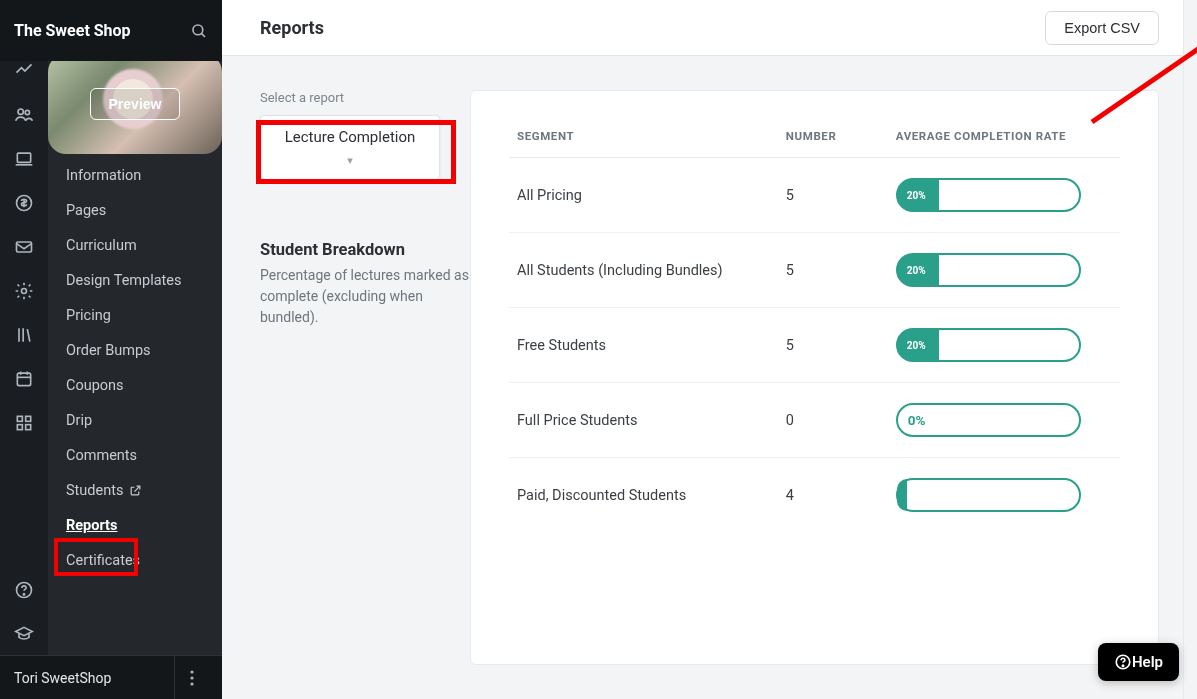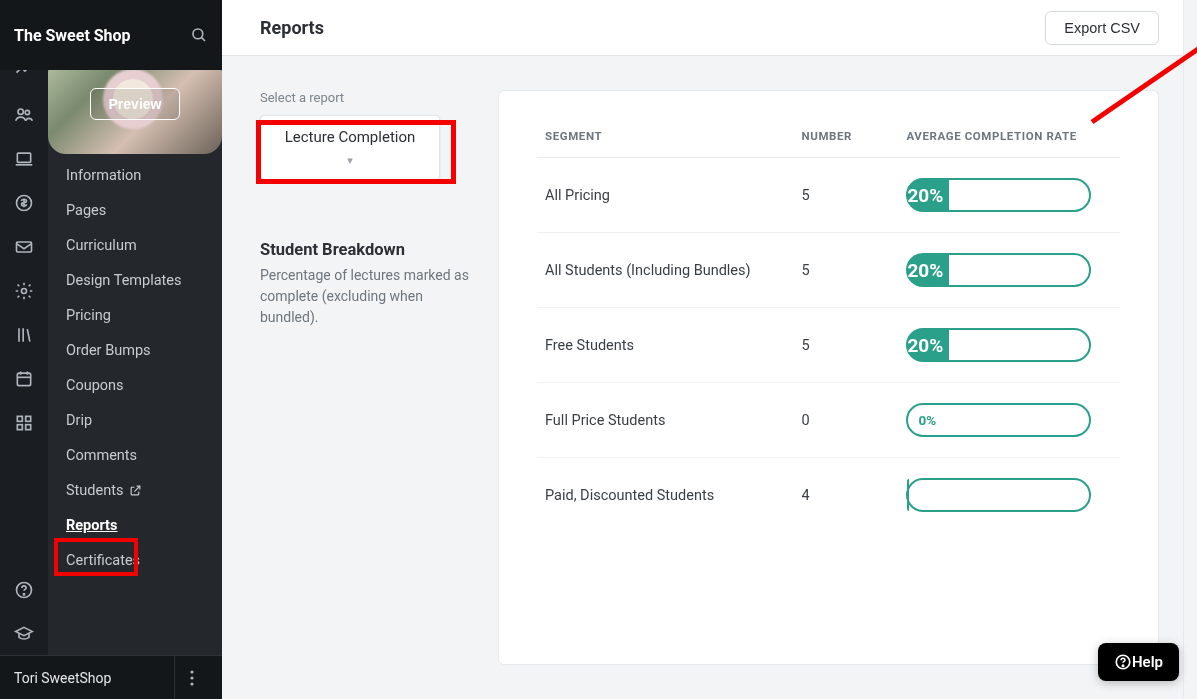--- a/index.html
+++ b/index.html
@@ -25,21 +25,21 @@
     gap: 22px;
   }
   .rail .icon { color: #aeb4bb; width: 22px; height: 22px; display:flex; align-items:center; justify-content:center; }
   .rail .spacer { flex: 1; }
 
   
   .brandbar {
     position: absolute;
     top: 0; left: 0;
     width: 222px;
-    height: 70px;
+    height: 61px;
     background: #14171a;
     display: flex;
     align-items: center;
     padding: 0 14px;
     z-index: 5;
   }
   .brandbar .title { color: #fff; font-weight: 700; font-size: 16px; flex:1; }
   .brandbar .search { color: #aeb4bb; }
 
   
@@ -147,21 +147,20 @@
     left: 860px; top: 22px;
     width: 160px; height: 110px;
     z-index: 50;
     pointer-events:none;
   }
 
   .body {
     flex:1;
     padding: 34px 38px;
     display: flex;
-    gap: 28px;
     overflow:auto;
   }
   .leftcol { width: 210px; }
   .select-label { font-size: 13px; color:#7d858d; margin-bottom: 10px; }
   .report-select {
     background:#fff;
     border: 1px solid #e2e5e8;
     border-radius: 4px;
     box-shadow: 0 1px 3px rgba(0,0,0,0.08);
     padding: 12px 16px;
@@ -213,21 +212,22 @@
     border: 2px solid #2aa08a;
     border-radius: 18px;
     background:#fff;
     overflow: visible;
   }
   .pill .fill {
     position:absolute; left:-1px; top:-1px; bottom:-1px;
     background:#2aa08a;
     border-radius: 18px 0 0 18px;
     display:flex; align-items:center;
-    color:#fff; font-weight:700; font-size:19px;
+    color:#fff; font-weight:700; font-size:10px;
+    padding-left:10px;
     min-width: 0;
   }
   .pill .label-inside {
     position:absolute; left:10px; top:0; bottom:0;
     display:flex; align-items:center;
     color:#2aa08a; font-weight:700; font-size:13.5px;
   }
 
   
   .help {

